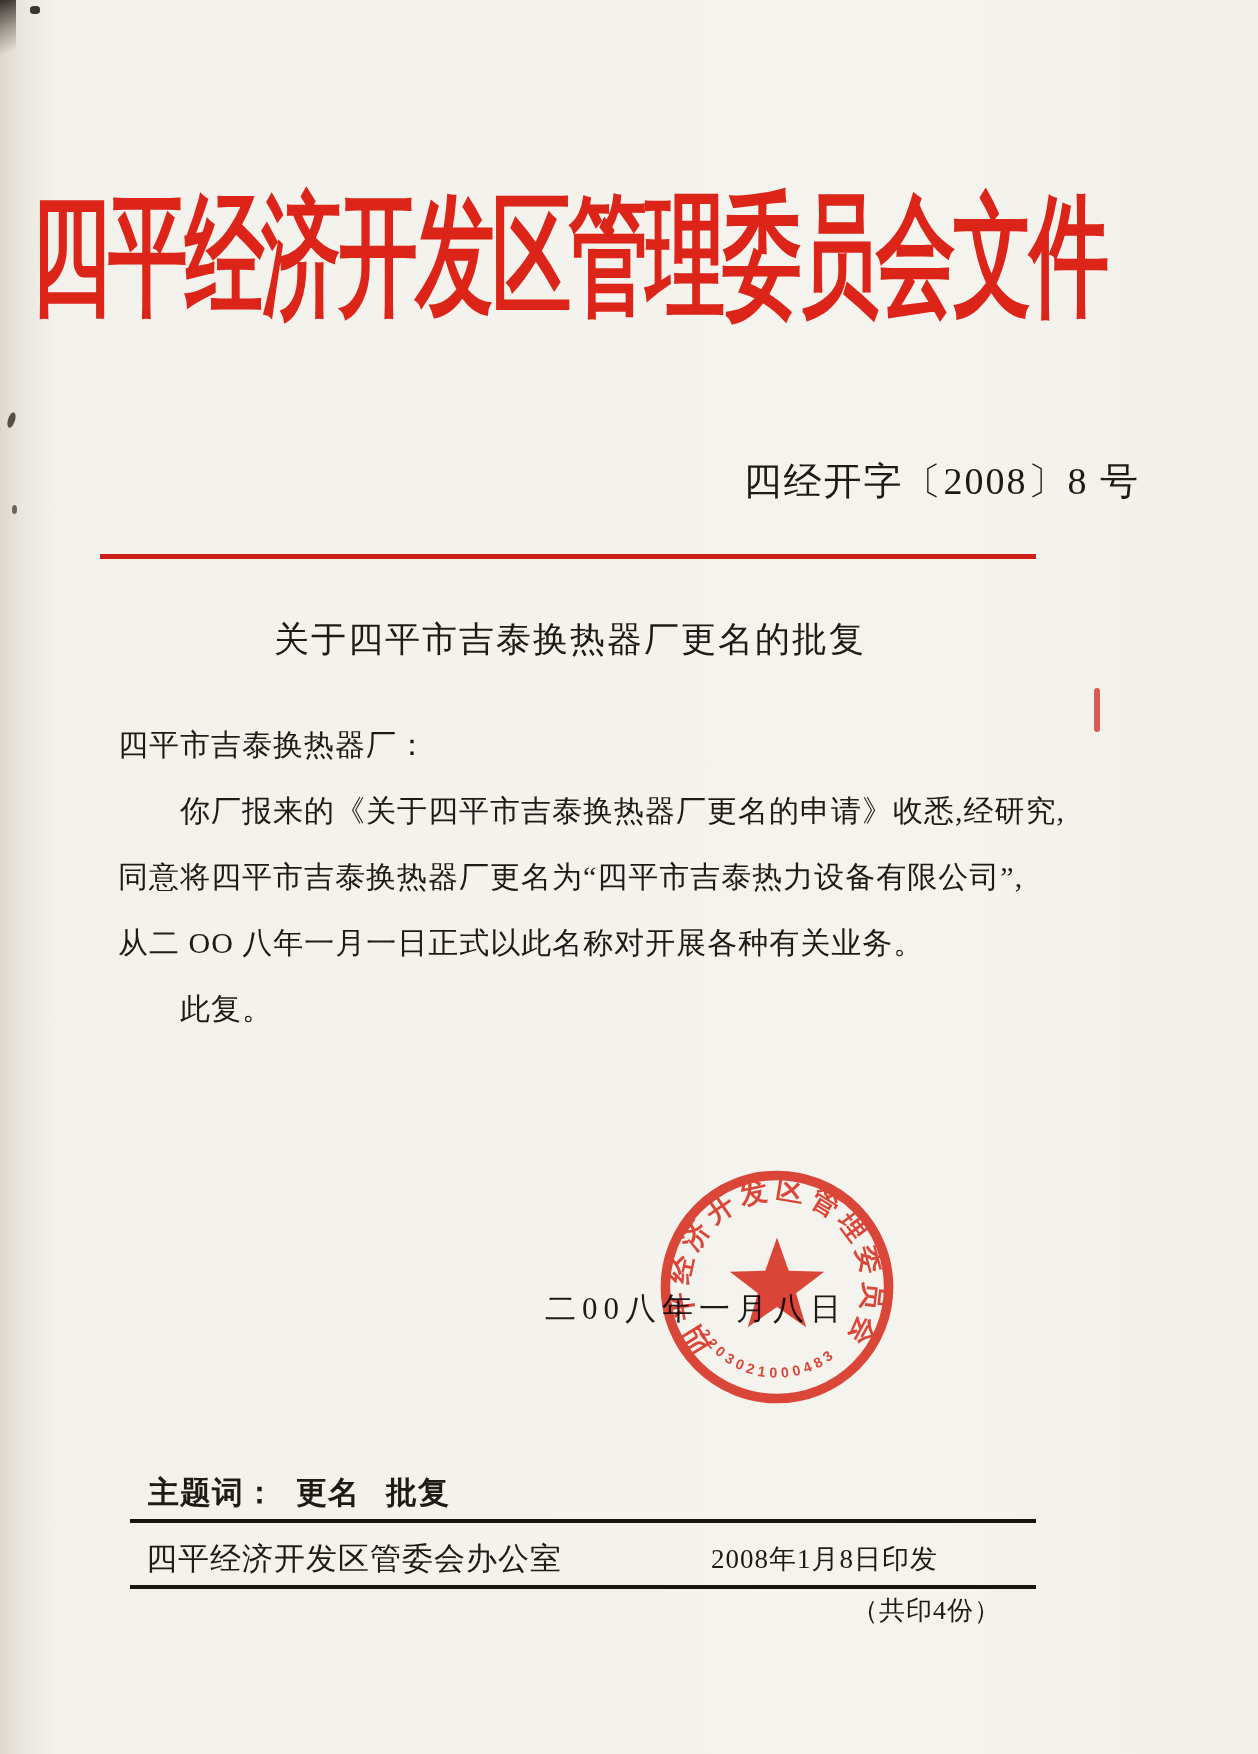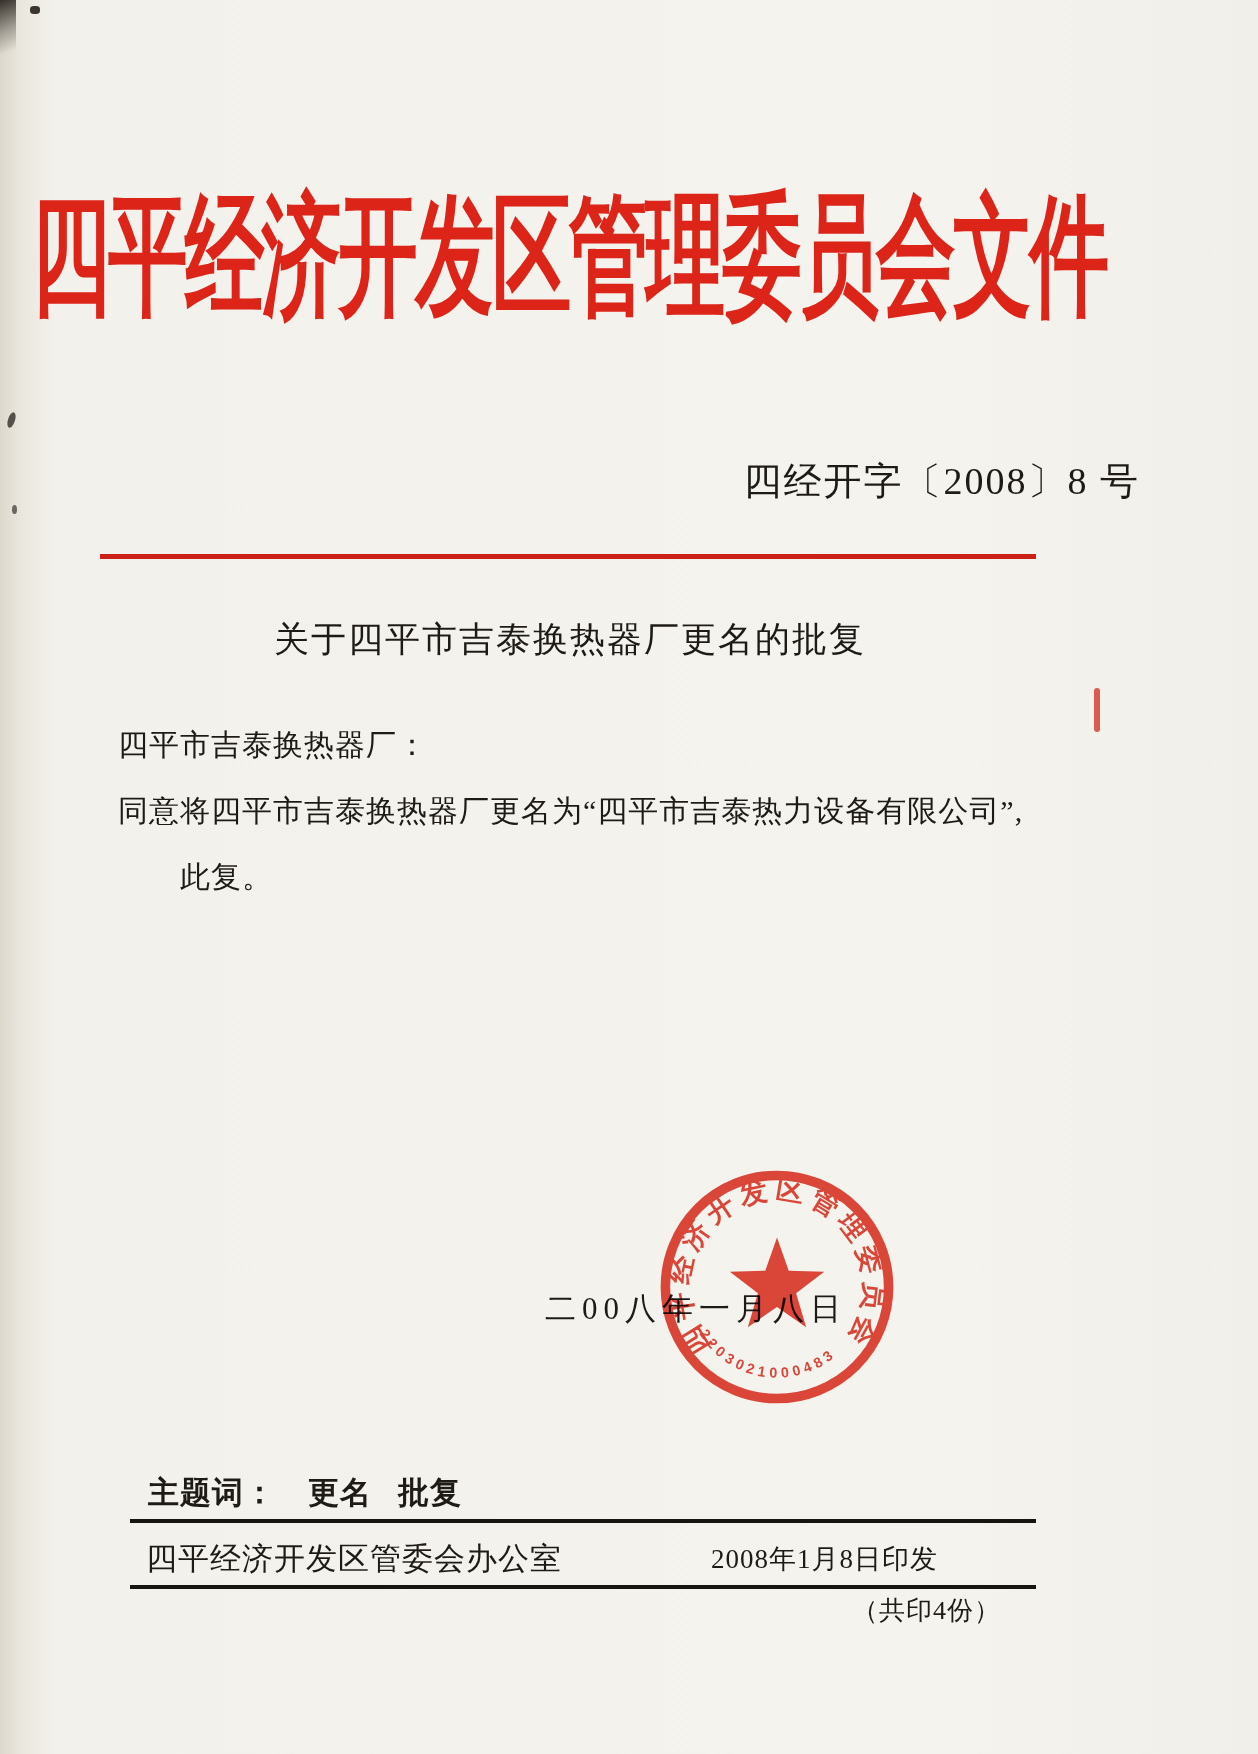--- a/index.html
+++ b/index.html
@@ -49,21 +49,21 @@
   .seal{
     position:absolute; top:1163px; left:653px; width:248px; height:248px;
     z-index:2; mix-blend-mode:multiply; opacity:.93;
   }
   
   .subject-line{
     position:absolute; top:1472px; left:148px;
     font-family:"Liberation Sans","DejaVu Sans",sans-serif;
     font-weight:bold; font-size:31px; letter-spacing:1px; white-space:nowrap;
   }
-  .subject-line .kw1{ margin-left:32px; }
+  .subject-line .kw1{ margin-left:20px; }
   .subject-line .kw2{ margin-left:26px; }
   .hrule{ position:absolute; left:130px; width:906px; height:4px; background:#17150f; }
   .rule-top{ top:1519px; }
   .rule-bottom{ top:1585px; }
   .footer-row{
     position:absolute; top:1537px; left:130px; width:906px; height:44px;
     display:flex; justify-content:space-between; align-items:center;text-align:right;
   }
   .office{
     font-family:"Liberation Sans","DejaVu Sans",sans-serif;
@@ -86,21 +86,23 @@
 </div>
 
 <div class="doc-number">四经开字〔2008〕8 号</div>
 
 <div class="red-rule" style="background:#cc1f16;"></div>
 
 <div class="doc-title">关于四平市吉泰换热器厂更名的批复</div>
 
 <div class="body-block">
   <div class="body-line">四平市吉泰换热器厂：</div>
+  <div class="body-line indent">你厂报来的《关于四平市吉泰换热器厂更名的申请》收悉,经研究,</div>
   <div class="body-line">同意将四平市吉泰换热器厂更名为“四平市吉泰热力设备有限公司”,</div>
+  <div class="body-line">从二 OO 八年一月一日正式以此名称对开展各种有关业务。</div>
   <div class="body-line indent">此复。</div>
 </div>
 
 <div class="date-line">二00八年一月八日</div>
 
 <svg class="seal" viewBox="0 0 260 260" xmlns="http://www.w3.org/2000/svg">
   <defs>
     <path id="arcTop" d="M 64.9 195.1 A 92 92 0 1 1 195.1 195.1" fill="none"></path>
     <path id="arcBottom" d="M 40.7 162.5 A 95 95 0 0 0 219.3 162.5" fill="none"></path>
   </defs>

